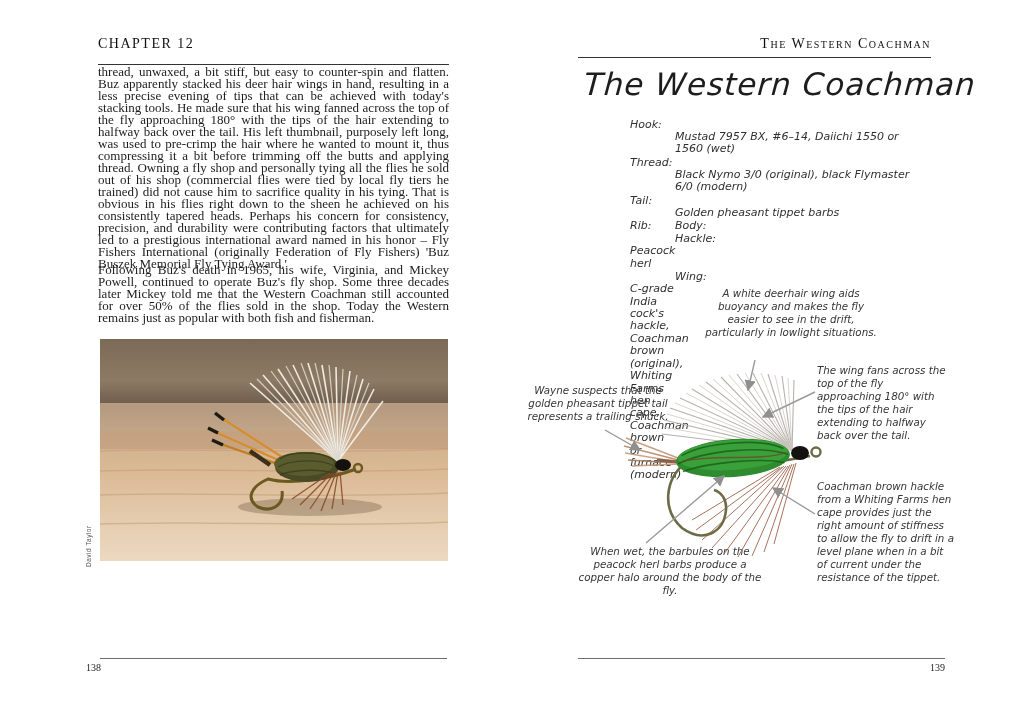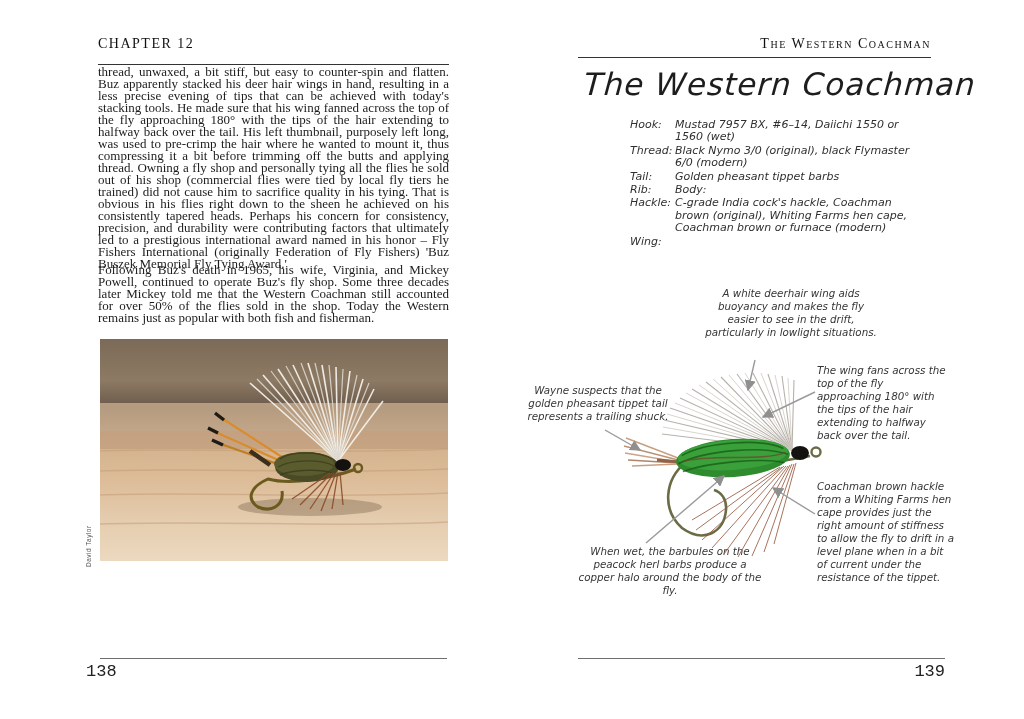--- a/index.html
+++ b/index.html
@@ -3,21 +3,21 @@
 <meta charset="utf-8">
 <style>
   html,body{margin:0;padding:0;}
   body{
     width:1024px;height:719px;position:relative;background:#ffffff;overflow:hidden;
     font-family:"Liberation Serif", serif;color:#1a1a1a;
   }
   
   .abs{position:absolute;}
   .rule{height:1px;background:#6e6e6e;}
-  .pagenum{font-size:17px;color:#222;font-family:Liberation Mono, monospace;}
+  .pagenum{font-size:10px;color:#222;}
   .smallcaps-header{
     font-family:"Liberation Serif", serif;
     font-variant:small-caps;letter-spacing:1.5px;font-size:14px;color:#111;
   }
   
   .lp-header{left:98px;top:36px;width:351px;border-bottom:1.5px solid #333;padding-bottom:12px;}
   .body-para{
     width:351px;font-size:13px;line-height:12px;text-align:justify;color:#1c1c1c;
   }
   .photo-frame{
@@ -37,21 +37,21 @@
   }
   .rp-title{
     left:584px;top:66px;width:345px;font-size:31px;letter-spacing:1px;color:#1d1d1d;
     transform:skewX(-4deg);white-space:nowrap;
   }
   .recipe{
     left:630px;top:119px;display:grid;grid-template-columns:45px 253px;
     font-size:11px;line-height:12.4px;column-gap:0;row-gap:1px;
   }
   .recipe .lbl{color:#2f2f2f;}
-  .recipe .val{color:#2f2f2f;}
+  .recipe .val{color:#2f2f2f;margin-top:12px;}
   .annot{font-size:10.3px;line-height:13px;color:#353535;}
   .annot.center{text-align:center;}
   .an-wing-top{left:701px;top:287px;width:180px;}
   .an-tail{left:527px;top:384px;width:142px;}
   .an-wing-fans{left:817px;top:364px;width:132px;}
   .an-hackle{left:817px;top:480px;width:138px;}
   .an-body{left:575px;top:545px;width:190px;}
   .rp-footer-rule{left:578px;top:658px;width:367px;}
   .rp-pagenum{left:905px;top:662px;width:40px;text-align:right;}
 </style>
@@ -167,20 +167,21 @@
 
 <div class="abs recipe hand">
   <div class="lbl">Hook:</div>
   <div class="val">Mustad 7957 BX, #6–14, Daiichi 1550 or 1560 (wet)</div>
   <div class="lbl">Thread:</div>
   <div class="val">Black Nymo 3/0 (original), black Flymaster 6/0 (modern)</div>
   <div class="lbl">Tail:</div>
   <div class="val">Golden pheasant tippet barbs</div>
   <div class="lbl">Rib:</div>
   <div class="lbl">Body:</div>
+  <div class="val">Peacock herl</div>
   <div class="lbl">Hackle:</div>
   <div class="val">C-grade India cock's hackle, Coachman brown (original), Whiting Farms hen cape, Coachman brown or furnace (modern)</div>
   <div class="lbl">Wing:</div>
 </div>
 
 <div class="abs annot hand center an-wing-top">A white deerhair wing aids buoyancy and makes the fly easier to see in the drift, particularly in lowlight situations.</div>
 <div class="abs annot hand center an-tail">Wayne suspects that the golden pheasant tippet tail represents a trailing shuck.</div>
 <div class="abs annot hand an-wing-fans">The wing fans across the top of the fly approaching 180° with the tips of the hair extending to halfway back over the tail.</div>
 <div class="abs annot hand an-hackle">Coachman brown hackle from a Whiting Farms hen cape provides just the right amount of stiffness to allow the fly to drift in a level plane when in a bit of current under the resistance of the tippet.</div>
 <div class="abs annot hand center an-body">When wet, the barbules on the peacock herl barbs produce a copper halo around the body of the fly.</div>

